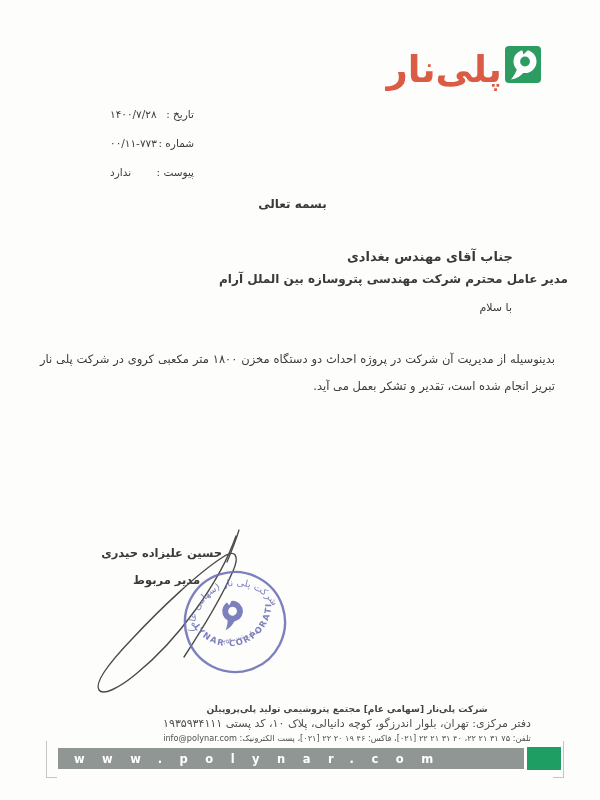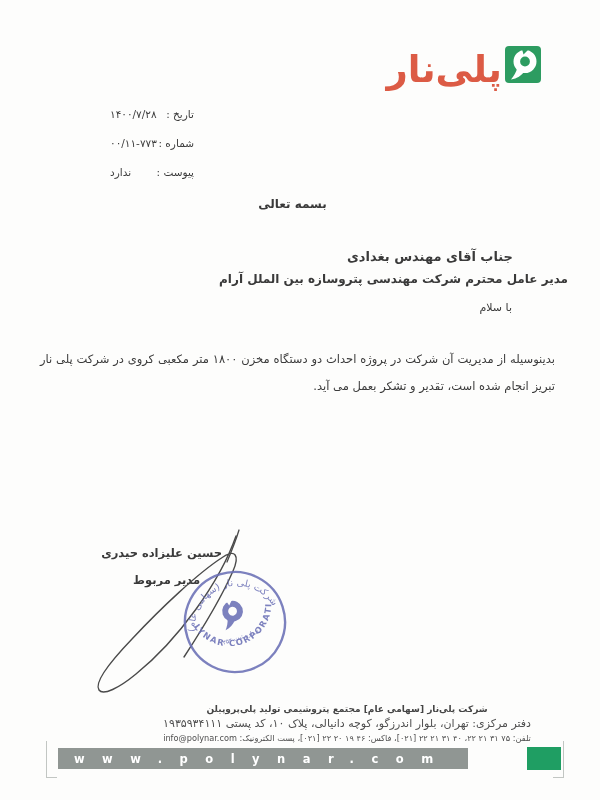--- a/index.html
+++ b/index.html
@@ -35,21 +35,21 @@
   .sig-name{top:546px;right:378px;font-size:11.5px;font-weight:bold;margin-left:20px;}
   .sig-title{top:573px;right:400px;font-size:11.5px;font-weight:bold;}
   .sig-svg{top:524px;left:62px;}
   .stamp-svg{top:566px;left:179px;opacity:.88;}
   
   .footer-block{top:704px;right:69px;text-align:center;direction:rtl;color:#4f4f4f;}
   .footer-block .f1{font-size:9px;font-weight:bold;color:#454545;margin-bottom:3px;}
   .footer-block .f2{font-size:11px;margin-bottom:3px;}
   .footer-block .f3{font-size:8.2px;}
   .footer-block .num{direction:ltr;unicode-bidi:isolate;}
-  .webbar{top:748px;left:58px;width:410px;height:21px;background:#909693;
+  .webbar{top:748px;left:58px;width:466px;height:21px;background:#909693;
     display:flex;align-items:center;}
   .webbar .url{color:#ffffff;font-size:11.5px;font-weight:bold;
     letter-spacing:17.5px;padding-left:16px;white-space:nowrap;overflow:hidden;}
   .webaccent{top:747px;left:527px;width:34px;height:23px;background:#1f9e63;}
   .bracket{width:10px;height:36px;top:741px;}
   .bracket.l{left:46px;border-left:1.5px solid #c2c6c3;border-bottom:1.5px solid #c2c6c3;}
   .bracket.r{left:553px;border-right:1.5px solid #c2c6c3;border-bottom:1.5px solid #c2c6c3;}
 </style>
 </head>
 <body>

